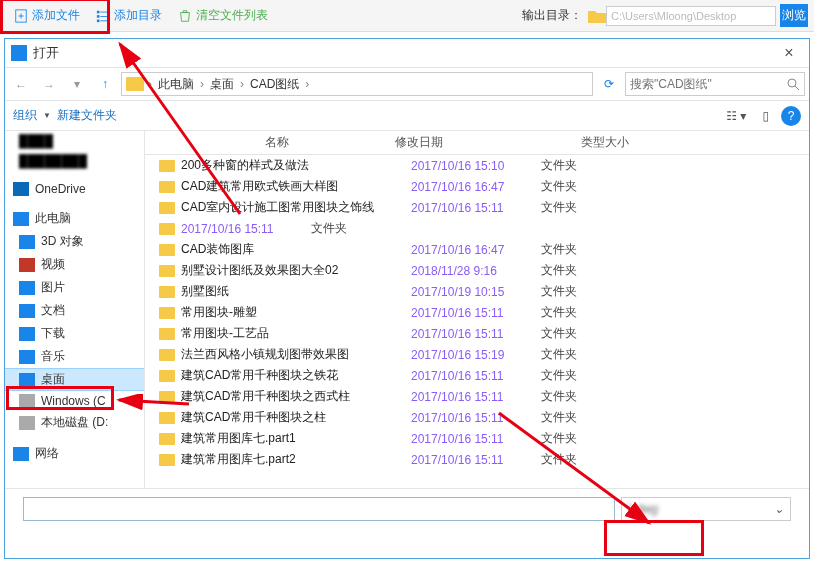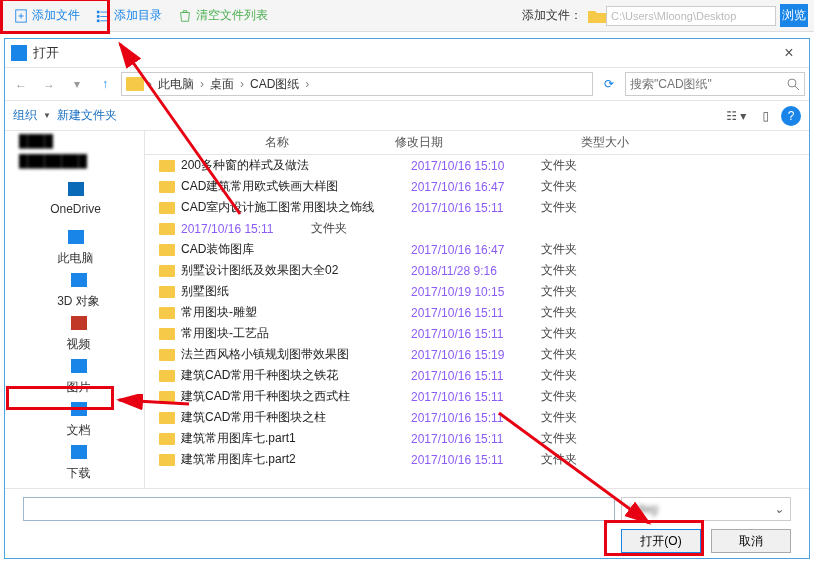--- a/index.html
+++ b/index.html
@@ -40,21 +40,21 @@
 
   .dlg-tools { height: 30px; display: flex; align-items: center; padding: 0 8px; gap: 6px; border-bottom: 1px solid #e5e5e5; }
   .tool-label { color: #1a6fc2; cursor: pointer; }
   .tool-caret { color: #555; font-size: 8px; }
   .tool-right { display: flex; gap: 8px; align-items: center; }
   .view-btn { color: #555; cursor: pointer; padding: 2px 4px; }
   .help-btn { width: 20px; height: 20px; border-radius: 50%; background: #1a85e8; color: #fff; display: flex; align-items: center; justify-content: center; font-size: 12px; cursor: pointer; }
 
   .dlg-body { position: absolute; top: 92px; bottom: 70px; left: 0; right: 0; display: flex; }
   .side-tree { width: 140px; border-right: 1px solid #e5e5e5; overflow: hidden; background: #fff; }
-  .tree-item { display: flex; align-items: center; gap: 6px; padding: 3px 6px 3px 14px; color: #333; cursor: pointer; white-space: nowrap; flex-direction: column; }
+  .tree-item { display: flex; align-items: center; gap: 6px; padding: 3px 6px 3px 14px; color: #333; cursor: pointer; white-space: nowrap; }
   .tree-item.head { font-weight: normal; padding-left: 8px; }
   .tree-item .ticon { width: 16px; height: 14px; display: inline-block; }
   .tree-item.sel { background: #cce8ff; border: 1px solid #99d1ff; border-left: none; border-right: none; padding-top: 2px; padding-bottom: 2px; }
   .tree-blur { display: flex; align-items: center; gap: 6px; padding: 3px 6px 3px 8px; filter: blur(1.5px); }
 
   .file-pane { flex: 1; overflow: hidden; }
   .fp-header { display: flex; border-bottom: 1px solid #e5e5e5; height: 24px; align-items: center; color: #555; font-size: 12px; }
   .fp-col-name { width: 250px; padding-left: 14px; text-align: center; }
   .fp-col-date { width: 130px; }
   .fp-col-type { width: 80px; text-align: right; }
@@ -98,21 +98,21 @@
       </svg>
     <span>添加目录</span>
   </div>
   <div class="tb-btn green">
     <svg class="tb-icon" viewBox="0 0 16 16">
         <path d="M3 4h10l-1 10H4zM6 2h4v2H6z" fill="none" stroke="#4caf50"></path>
       </svg>
     <span>清空文件列表</span>
   </div>
   <div class="spacer"></div>
-  <span class="outdir-label">添加文件：</span>
+  <span class="outdir-label">输出目录：</span>
   <svg width="18" height="14" viewBox="0 0 18 14">
       <path d="M0 2h7l2 2h9v10H0z" fill="#f7c948"></path>
     </svg>
   <input class="outdir-input" readonly="" value="C:\Users\Mloong\Desktop" style="">
   <button class="browse-btn">浏览</button>
 </div>
 
 <div class="dialog">
   <div class="dlg-title">
     <span class="dlg-title-icon"></span>
@@ -321,24 +321,20 @@
     </div>
   </div>
 
   <div class="dlg-footer">
     <div class="fname-row">
       <input class="fname-input" value="" style="">
       <div class="filetype-select">
         <span class="obscure">*.dwg</span>
         <span>⌄</span>
       </div>
-    </div>
-    <div class="btn-row">
-      <button class="dlg-btn primary">打开(O)</button>
-      <button class="dlg-btn">取消</button>
     </div>
   </div>
 </div>
 
 <div class="red-box" style="top:-2px;left:0;width:110px;height:36px;"></div>
 <div class="red-box" style="top:386px;left:6px;width:108px;height:24px;"></div>
 <div class="red-box" style="top:520px;left:604px;width:100px;height:36px;"></div>
 
 <svg class="red-arrow" style="top:34px;left:110px;" width="140" height="190">
   <defs>

